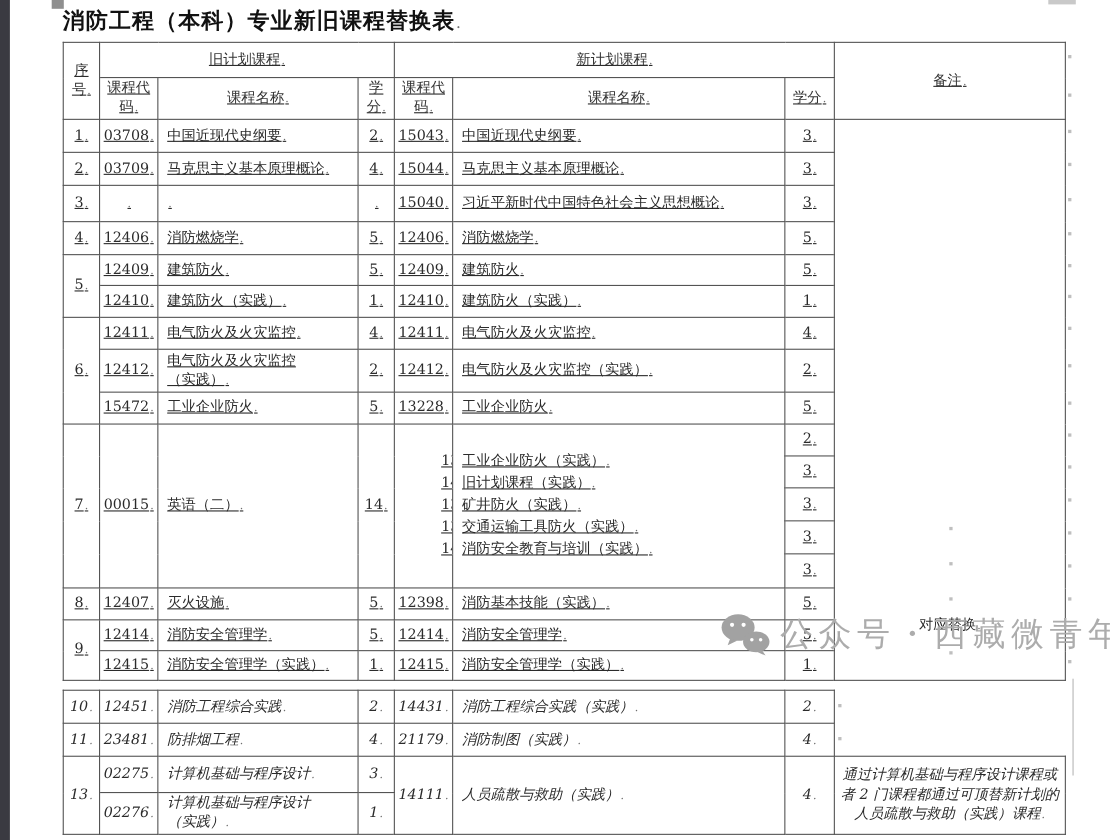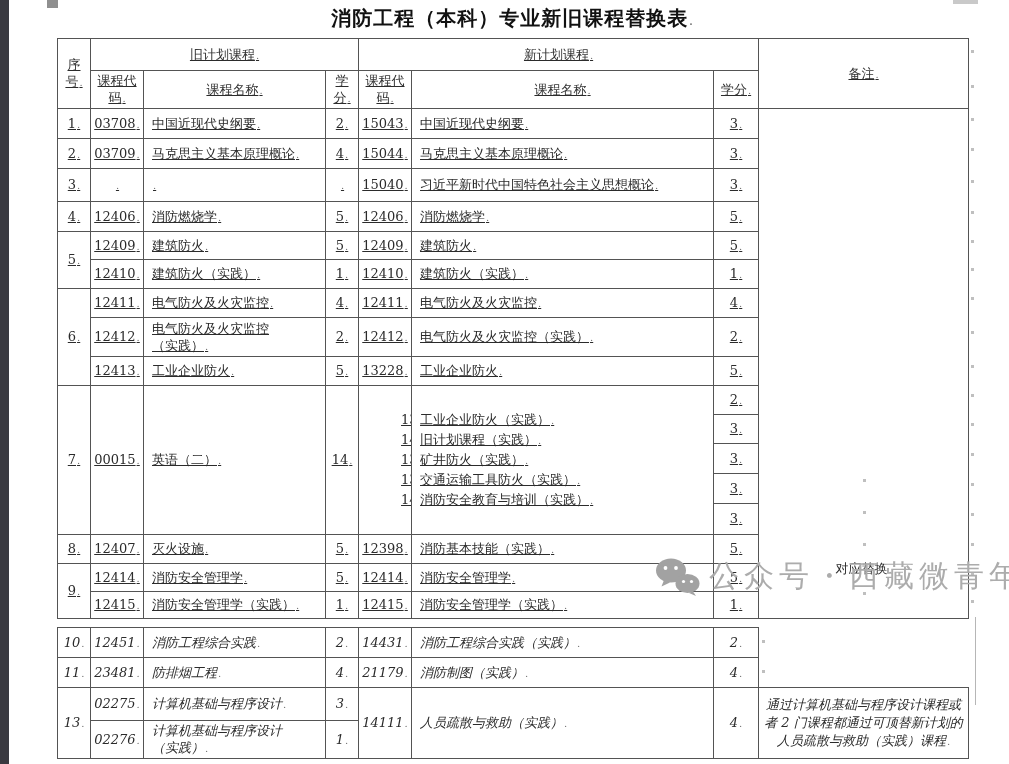--- a/index.html
+++ b/index.html
@@ -7,21 +7,21 @@
     width:1009px; height:764px; position:relative; background:#ffffff;
     font-family:"DejaVu Serif","Liberation Serif",serif; color:#2b2b2b;
     overflow:hidden;
   }
   .left-strip { position:absolute; left:0; top:0; width:9px; height:764px; background:#3a3a41; }
   .top-tab-left { position:absolute; left:47px; top:0; width:11px; height:8px; background:#8f8f8f; }
   .top-tab-right { position:absolute; left:953px; top:0; width:25px; height:4px; background:#c9c9c9; }
   .right-line { position:absolute; left:975px; top:617px; width:1px; height:88px; background:#8f8f8f; opacity:.65; }
 
   .doc-title {
-    position:absolute; left:57px; top:5px; width:911px; text-align:center;
+    position:absolute; left:57px; top:5px; width:911px; 
     font-size:20px; font-weight:bold; color:#111; letter-spacing:1px;
   }
 
   table { border-collapse:collapse; table-layout:fixed; position:absolute; background:#fff; }
   #tbl1 { left:57px; top:38px; width:911px;text-decoration:underline; }
   #tbl2 { left:57px; top:627px; width:911px;font-style:italic; }
   td {
     border:1px solid #545454; font-size:13px; line-height:17px;
     text-align:center; vertical-align:middle; padding:1px 2px; overflow:hidden;
   }
@@ -154,21 +154,21 @@
     <tr style="height:39px">
       <td class="wm">12412</td>
       <td class="name wm">电气防火及火灾监控
 （实践）</td>
       <td class="wm">2</td>
       <td class="wm">12412</td>
       <td class="name wm">电气防火及火灾监控（实践）</td>
       <td class="wm">2</td>
     </tr>
     <tr style="height:29px">
-      <td class="wm">12413</td>
+      <td class="wm">15472</td>
       <td class="name wm">工业企业防火</td>
       <td class="wm">5</td>
       <td class="wm">13228</td>
       <td class="name wm">工业企业防火</td>
       <td class="wm">5</td>
     </tr>
     <tr style="height:29px">
       <td rowspan="5" class="wm">7</td>
       <td rowspan="5" class="wm">00015</td>
       <td rowspan="5" class="name wm">英语（二）</td>

